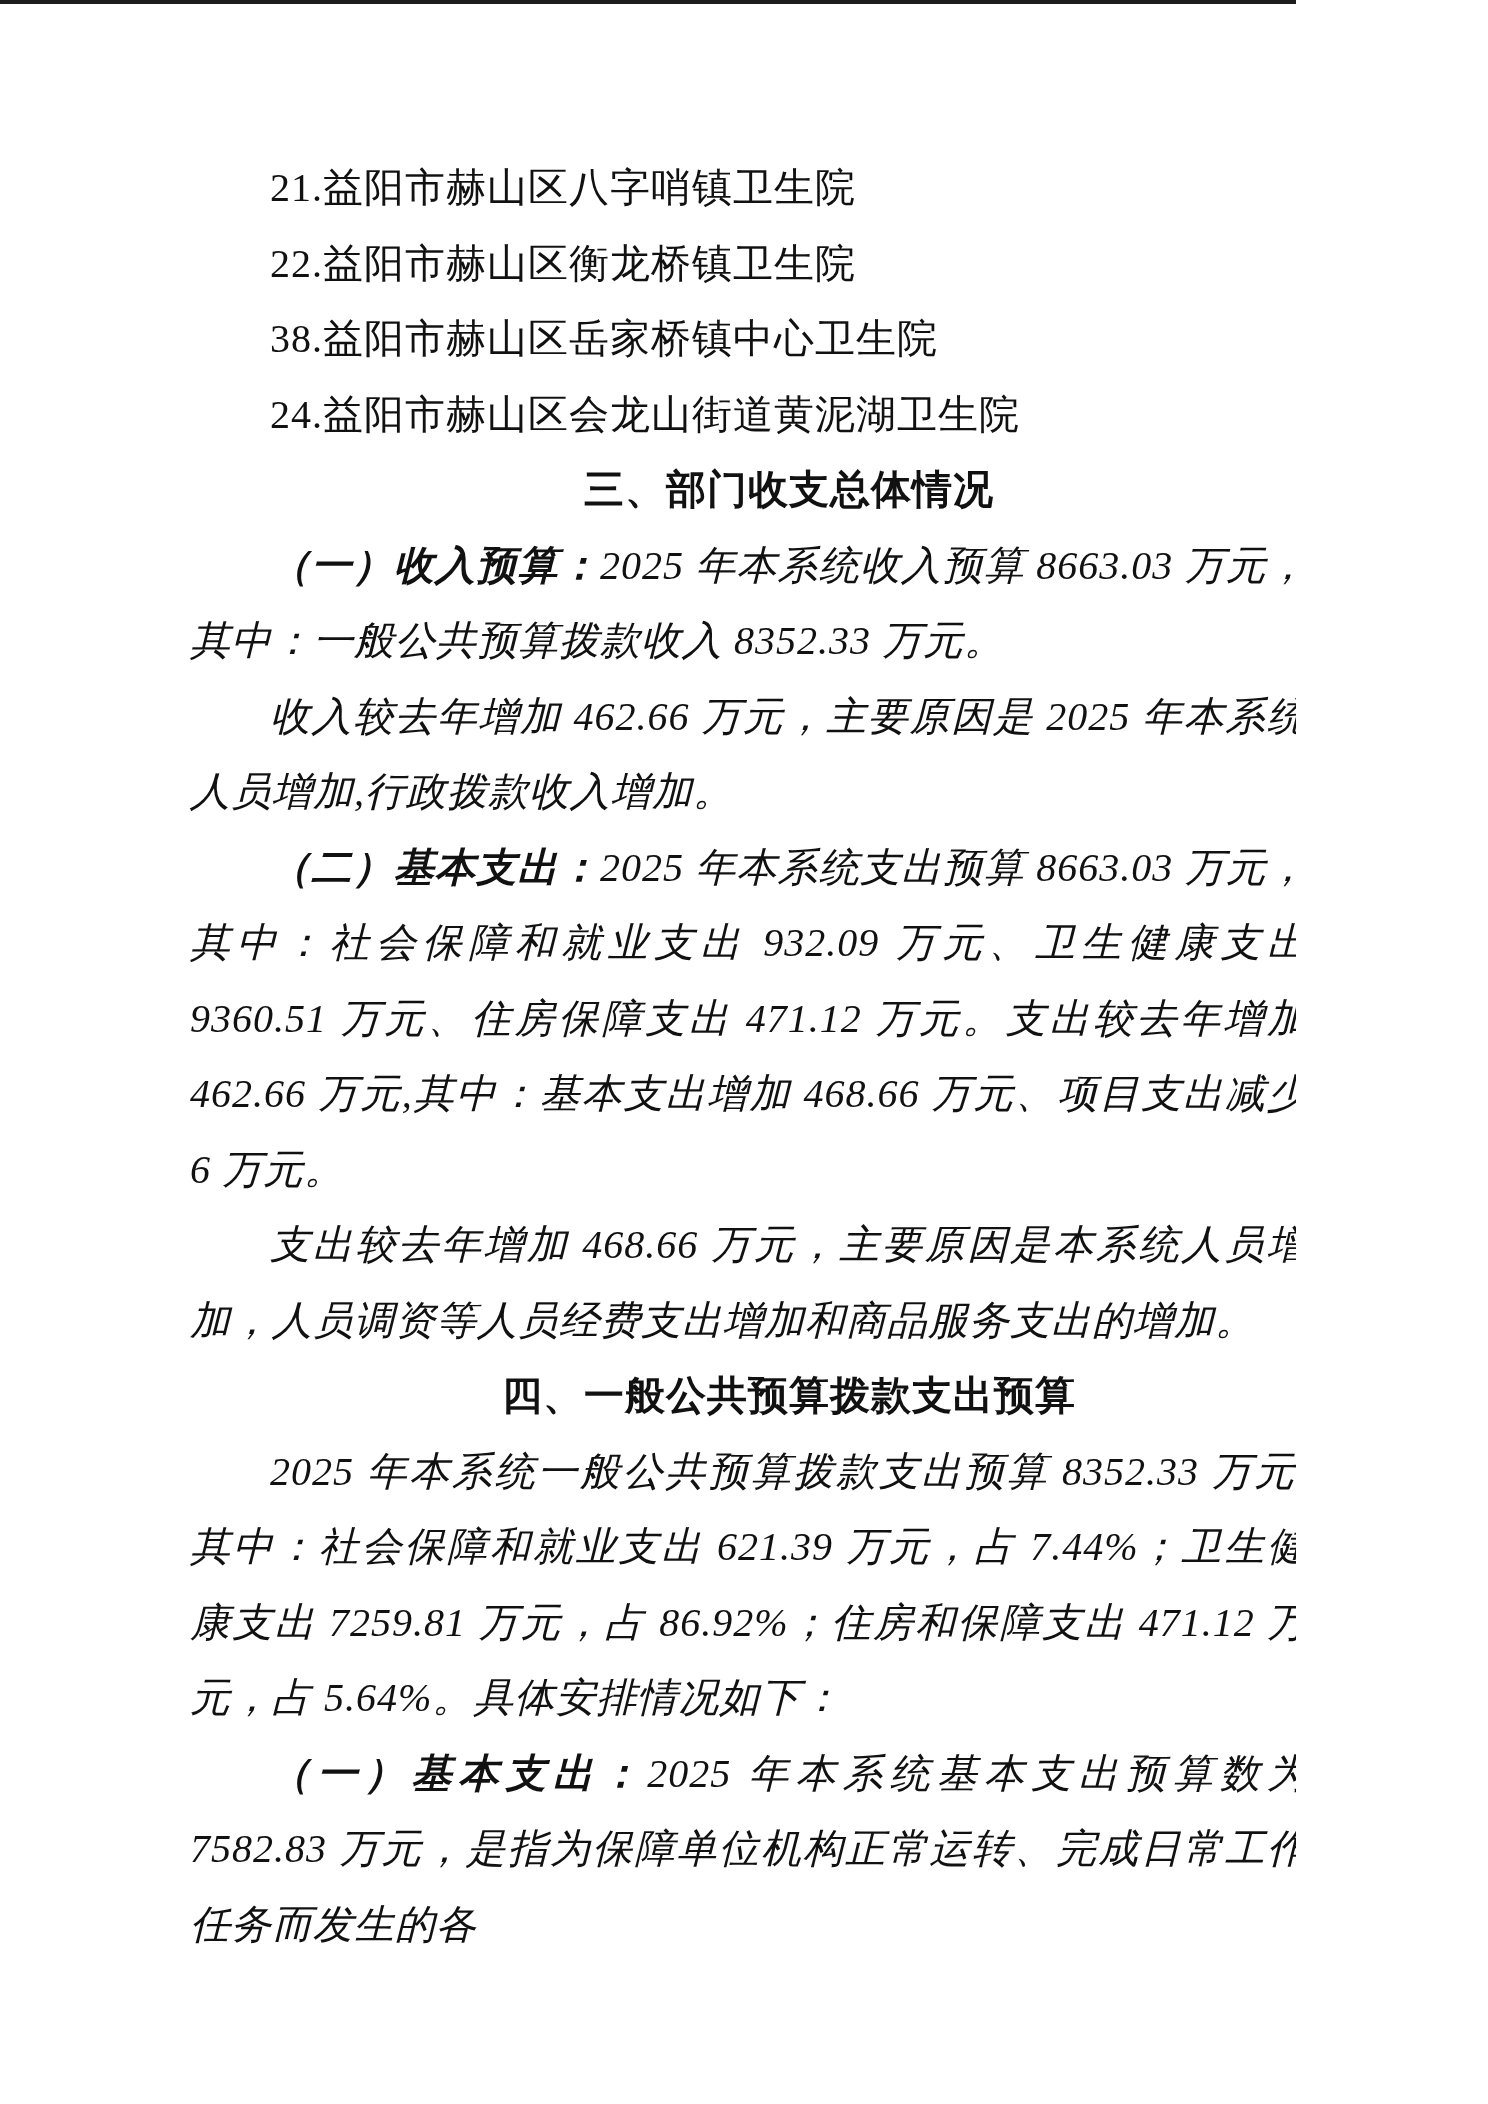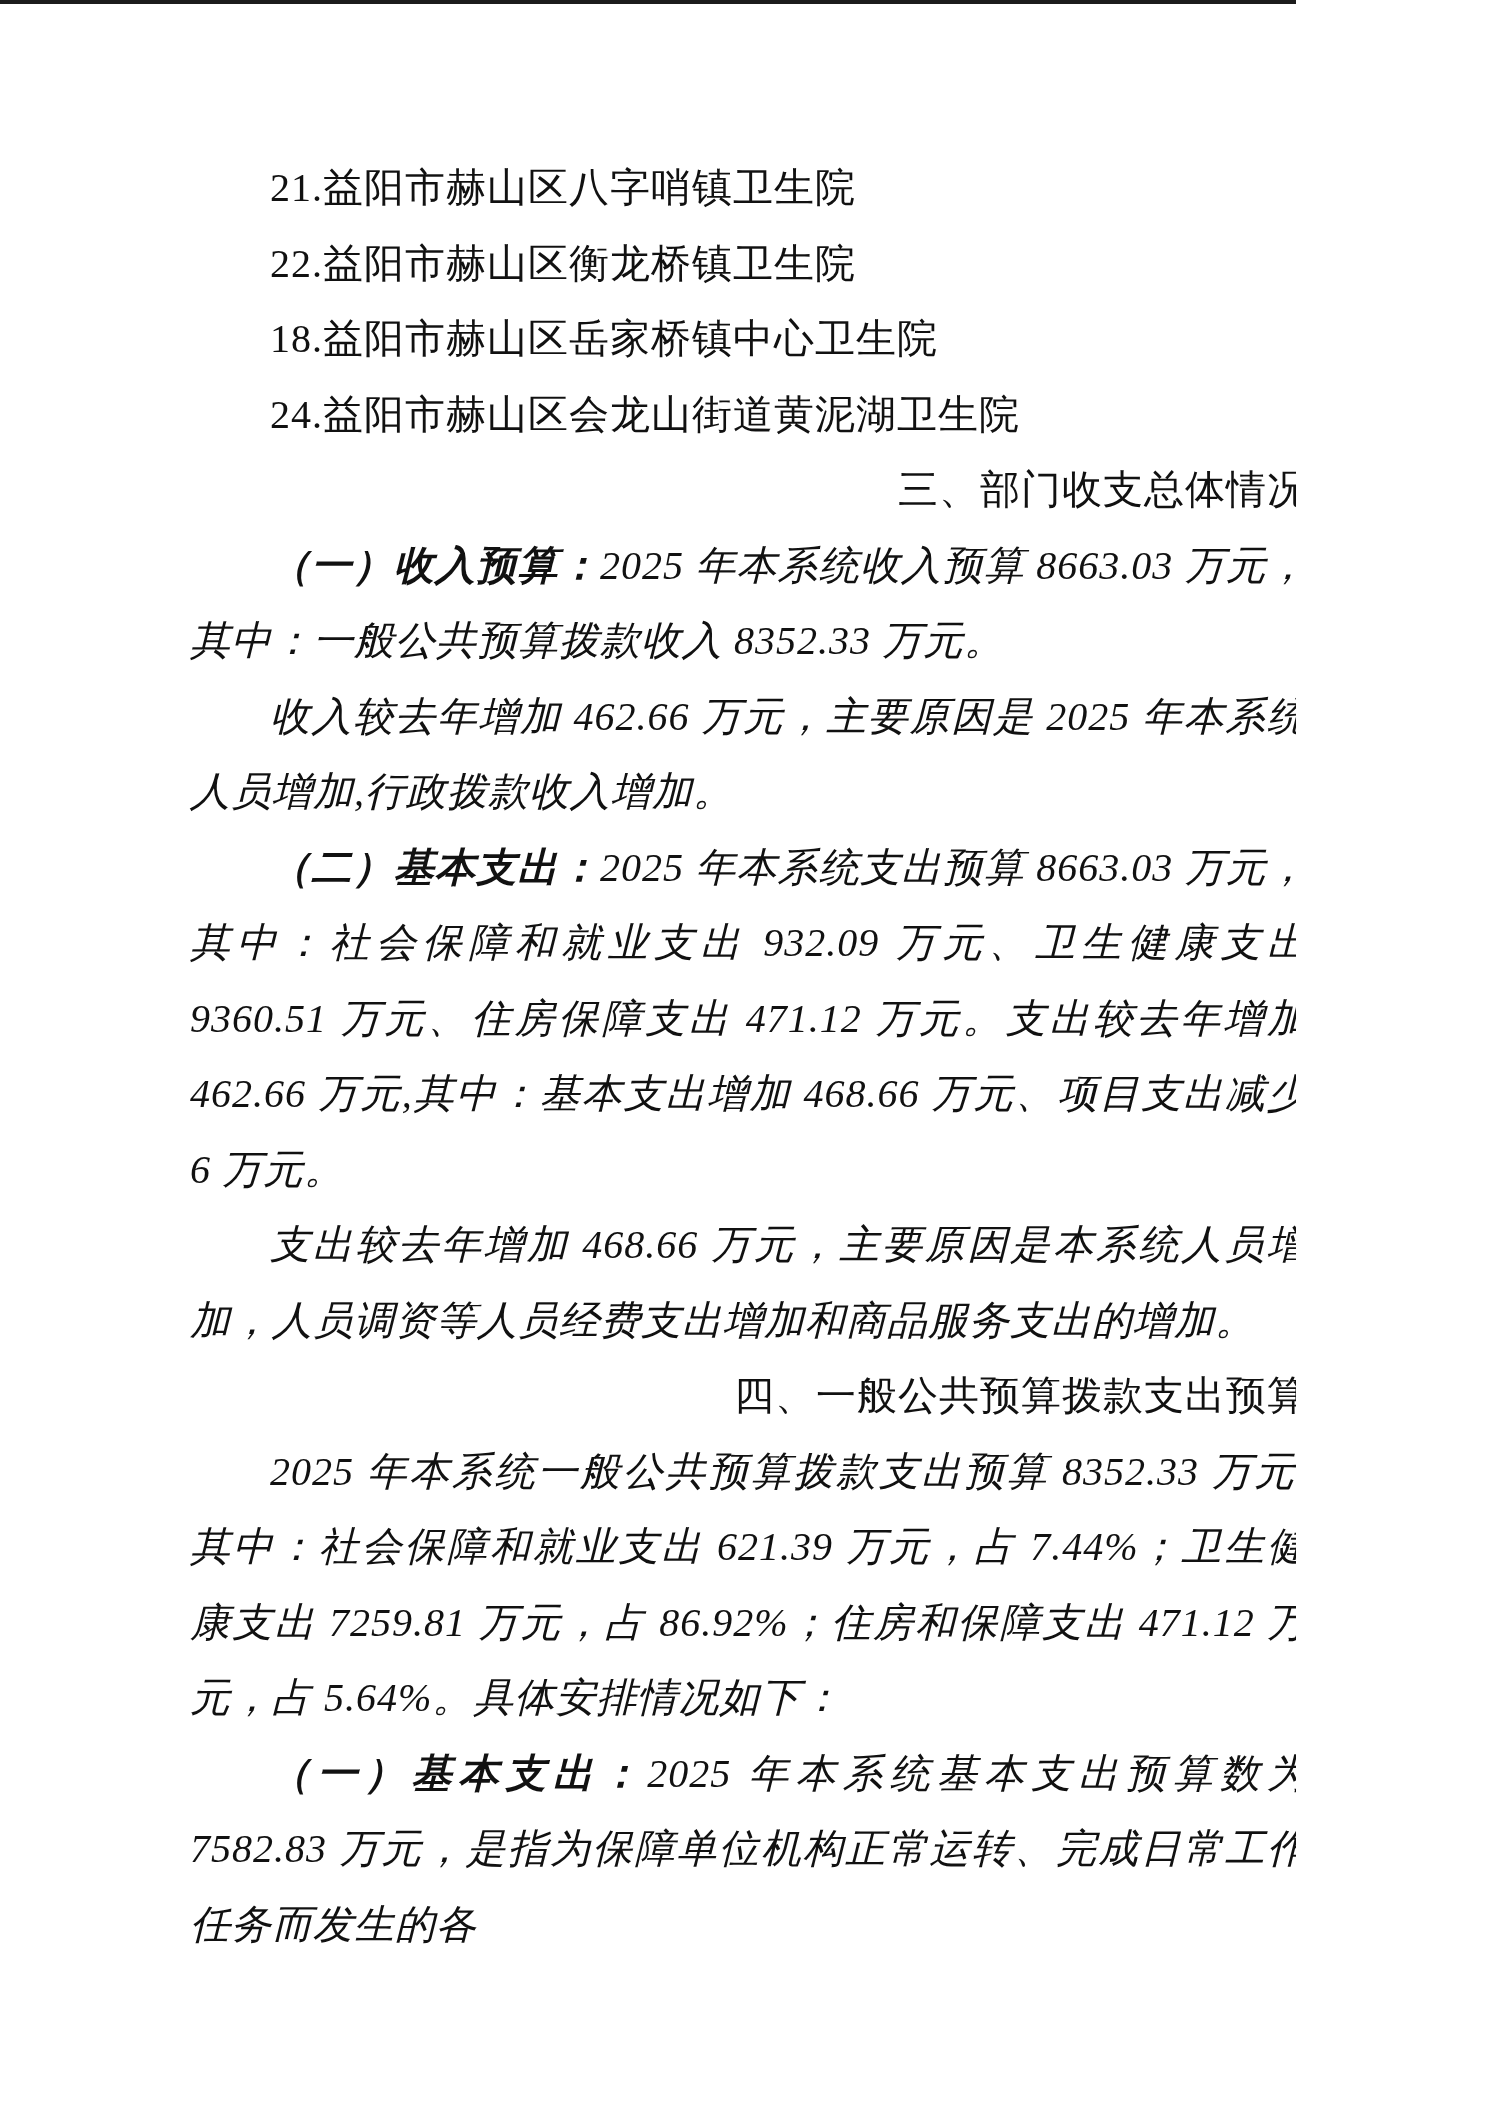--- a/index.html
+++ b/index.html
@@ -34,23 +34,23 @@
     letter-spacing: 1px;
     text-align: justify;
   }
   .list-line {
     padding-left: 80px; 
     white-space: nowrap;
     text-align: left;
   }
   .heading {
     font-family: "Liberation Sans", "DejaVu Sans", sans-serif;
-    font-weight: 400;
+    font-weight: 700;
     padding-left: 80px;
-    text-align: right;
+    text-align: center;
     white-space: nowrap;
   }
   p.para {
     margin: 0;
     text-indent: 80px; 
     font-style: italic;
   }
   p.para strong {
     font-weight: 700;
   }
@@ -59,21 +59,21 @@
 <body>
 
 <div class="page">
   <div class="top-rule"></div>
   <div class="right-rule"></div>
 
   <div class="content">
 
     <div class="list-line">21.益阳市赫山区八字哨镇卫生院</div>
     <div class="list-line">22.益阳市赫山区衡龙桥镇卫生院</div>
-    <div class="list-line">18.益阳市赫山区岳家桥镇中心卫生院</div>
+    <div class="list-line">38.益阳市赫山区岳家桥镇中心卫生院</div>
     <div class="list-line">24.益阳市赫山区会龙山街道黄泥湖卫生院</div>
 
     <div class="heading">三、部门收支总体情况</div>
 
     <p class="para"><strong>（一）收入预算：</strong><span>2025 年本系统收入预算 8663.03 万元，其中：一般公共预算拨款收入 8352.33 万元。</span></p>
 
     <p class="para"><span>收入较去年增加 462.66 万元，主要原因是 2025 年本系统人员增加,行政拨款收入增加。</span></p>
 
     <p class="para"><strong>（二）基本支出：</strong><span>2025 年本系统支出预算 8663.03 万元，其中：社会保障和就业支出 932.09 万元、卫生健康支出 9360.51 万元、住房保障支出 471.12 万元。支出较去年增加 462.66 万元,其中：基本支出增加 468.66 万元、项目支出减少 6 万元。</span></p>
 

